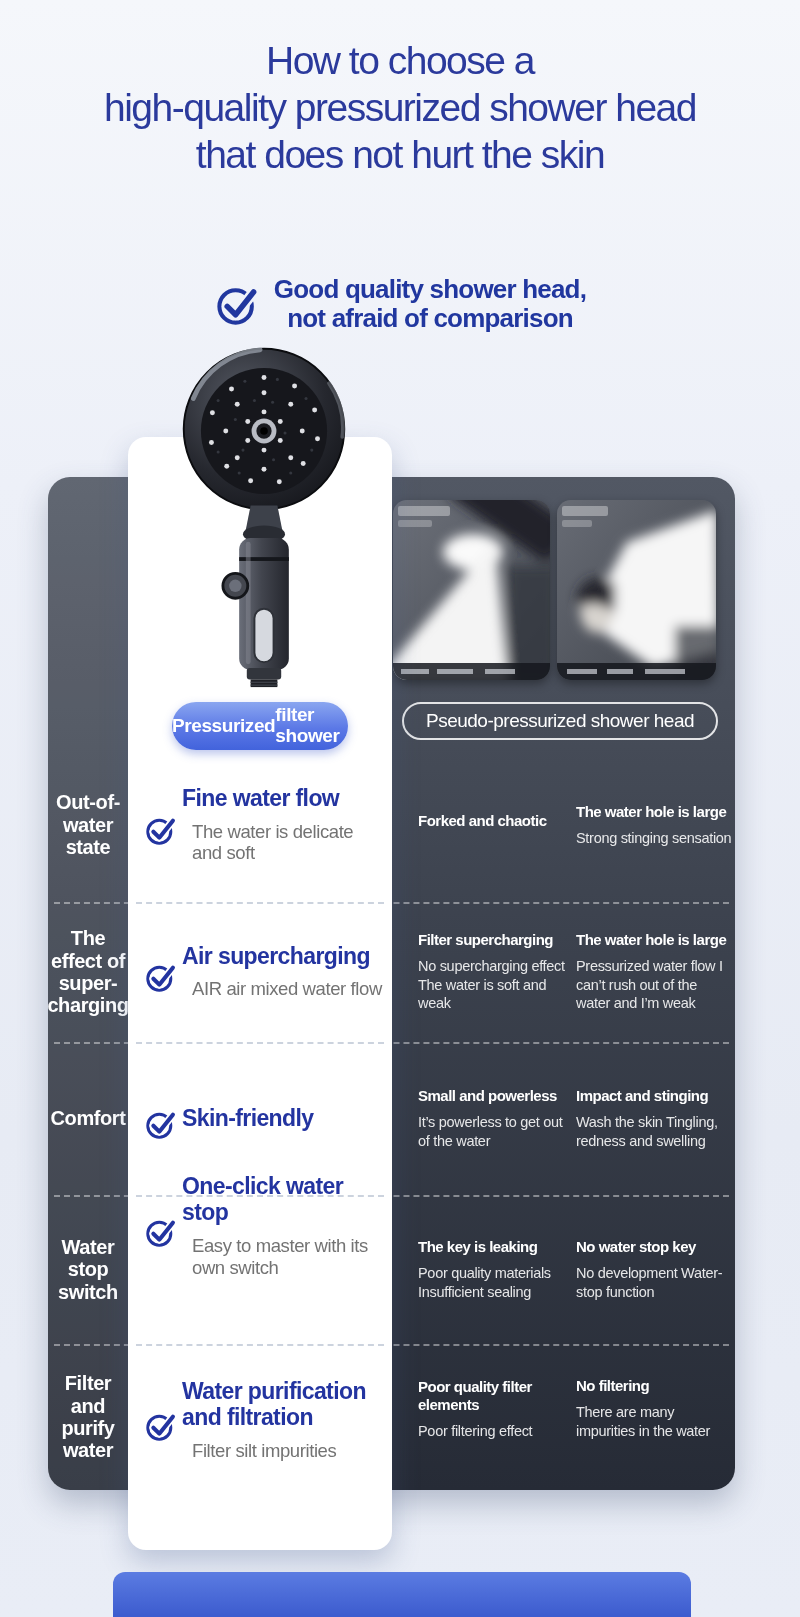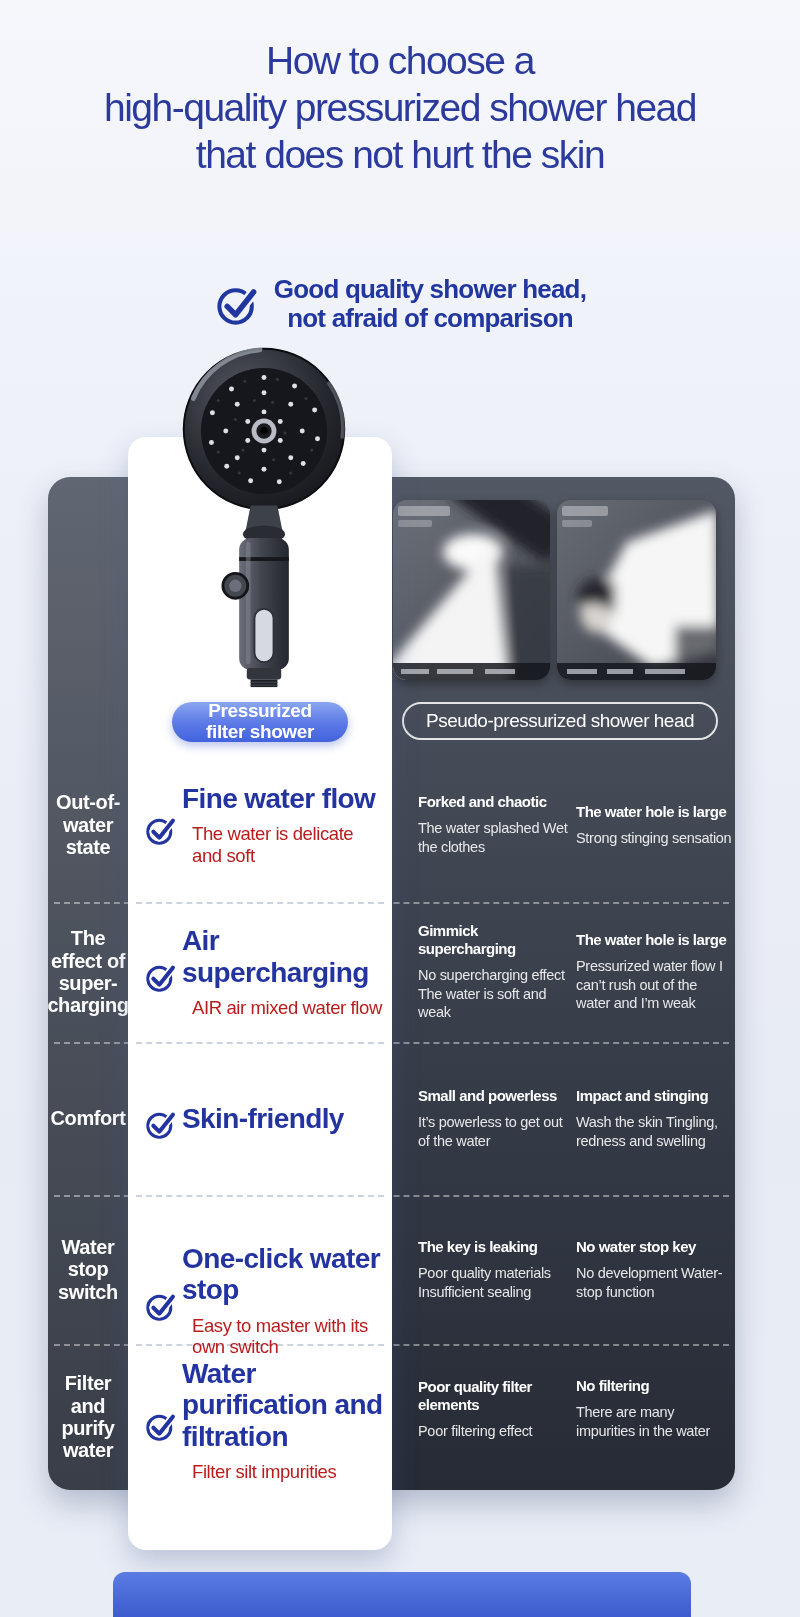--- a/index.html
+++ b/index.html
@@ -27,30 +27,30 @@
     display:flex;align-items:center;justify-content:center;}
   .badrow{position:absolute;display:flex;flex-direction:column;justify-content:center;}
   .badrow .h{color:#fff;font-weight:bold;font-size:15px;letter-spacing:-0.5px;line-height:1.2;margin-bottom:8px;}
   .badrow .b{color:rgba(255,255,255,.88);font-size:14.5px;letter-spacing:-0.3px;line-height:1.28;}
   .col-a{left:370px;width:152px;}
   .col-b{left:528px;width:158px;}
   
   .card{position:absolute;left:128px;top:437px;width:264px;height:1113px;background:#fff;border-radius:18px;
     box-shadow:0 12px 28px rgba(70,90,140,.28);}
   .card .dash{position:absolute;left:8px;right:8px;height:0;border-top:2px dashed #ccd3de;}
-  .goodpill{position:absolute;left:44px;top:265px;width:176px;height:40px;border-radius:24px;
+  .goodpill{position:absolute;left:44px;top:265px;width:176px;height:48px;border-radius:24px;
     background:linear-gradient(180deg,#8aa6f0 0%,#5b78e6 55%,#4263dc 100%);
     box-shadow:0 4px 10px rgba(60,90,200,.35);
     color:#fff;font-weight:bold;font-size:19px;line-height:1.1;letter-spacing:-0.4px;
-    display:flex;flex-direction:column;align-items:center;justify-content:center;}
+    display:flex;flex-direction:row;align-items:center;justify-content:center;}
   .goodrow{position:absolute;left:0;width:264px;display:flex;align-items:center;padding-left:16px;}
   .goodrow .chk{width:34px;height:34px;flex:0 0 auto;margin-top:10px;}
   .goodrow .txt{margin-left:4px;max-width:204px;}
-  .goodrow .h{color:#2334a0;font-weight:bold;font-size:28px;letter-spacing:-0.6px;line-height:1.12;}
-  .goodrow .b{color:#b91c1c;font-size:18.5px;letter-spacing:-0.4px;line-height:1.18;margin-top:9px;padding-left:10px;}
+  .goodrow .h{color:#2334a0;font-weight:bold;font-size:23px;letter-spacing:-0.6px;line-height:1.12;}
+  .goodrow .b{color:#737373;font-size:18.5px;letter-spacing:-0.4px;line-height:1.18;margin-top:9px;padding-left:10px;}
   
   .shower{position:absolute;left:178px;top:344px;width:172px;height:346px;}
   .bottombar{position:absolute;left:113px;top:1572px;width:578px;height:45px;
     border-radius:12px 12px 0 0;background:linear-gradient(180deg,#5b7ce2,#3c5bce);}
 </style>
 </head>
 <body>
 
 <div class="canvas">
 
@@ -133,29 +133,28 @@
       <rect x="0" y="163" width="159" height="17" fill="#15171d" opacity="0.85"></rect>
       <rect x="10" y="169" width="30" height="5" fill="#cfd2d8" opacity="0.7"></rect>
       <rect x="50" y="169" width="26" height="5" fill="#cfd2d8" opacity="0.7"></rect>
       <rect x="88" y="169" width="40" height="5" fill="#cfd2d8" opacity="0.7"></rect>
     </svg>
 
     <div class="badpill">Pseudo-pressurized shower head</div>
 
     <div class="badrow col-a" style="top:271px;height:154px">
       <div class="h">Forked and chaotic</div>
-      <div class="b">The water splashed Wet the clothes</div>
     </div>
     <div class="badrow col-b" style="top:271px;height:154px">
       <div class="h">The water hole is large</div>
       <div class="b">Strong stinging sensation</div>
     </div>
 
     <div class="badrow col-a" style="top:425px;height:140px">
-      <div class="h">Gimmick supercharging</div>
+      <div class="h">Filter supercharging</div>
       <div class="b">No supercharging effect The water is soft and weak</div>
     </div>
     <div class="badrow col-b" style="top:425px;height:140px">
       <div class="h">The water hole is large</div>
       <div class="b">Pressurized water flow I can’t rush out of the water and I’m weak</div>
     </div>
 
     <div class="badrow col-a" style="top:565px;height:153px">
       <div class="h">Small and powerless</div>
       <div class="b">It’s powerless to get out of the water</div>
@@ -223,21 +222,21 @@
       <svg class="chk" viewBox="0 0 40 40">
         <circle cx="18" cy="22" r="13.5" fill="none" stroke="#2334a0" stroke-width="3.6"></circle>
         <path d="M11 22 L18 29 L34 9" fill="none" stroke="#ffffff" stroke-width="9" stroke-linecap="round" stroke-linejoin="round"></path>
         <path d="M11 22 L18 29 L34 9" fill="none" stroke="#2334a0" stroke-width="4.8" stroke-linecap="round" stroke-linejoin="round"></path>
       </svg>
       <div class="txt">
         <div class="h">Skin-friendly</div>
       </div>
     </div>
 
-    <div class="goodrow" style="top:789px;height:149px">
+    <div class="goodrow" style="top:715px;height:149px">
       <svg class="chk" viewBox="0 0 40 40">
         <circle cx="18" cy="22" r="13.5" fill="none" stroke="#2334a0" stroke-width="3.6"></circle>
         <path d="M11 22 L18 29 L34 9" fill="none" stroke="#ffffff" stroke-width="9" stroke-linecap="round" stroke-linejoin="round"></path>
         <path d="M11 22 L18 29 L34 9" fill="none" stroke="#2334a0" stroke-width="4.8" stroke-linecap="round" stroke-linejoin="round"></path>
       </svg>
       <div class="txt">
         <div class="h">One-click water stop</div>
         <div class="b">Easy to master with its own switch</div>
       </div>
     </div>

